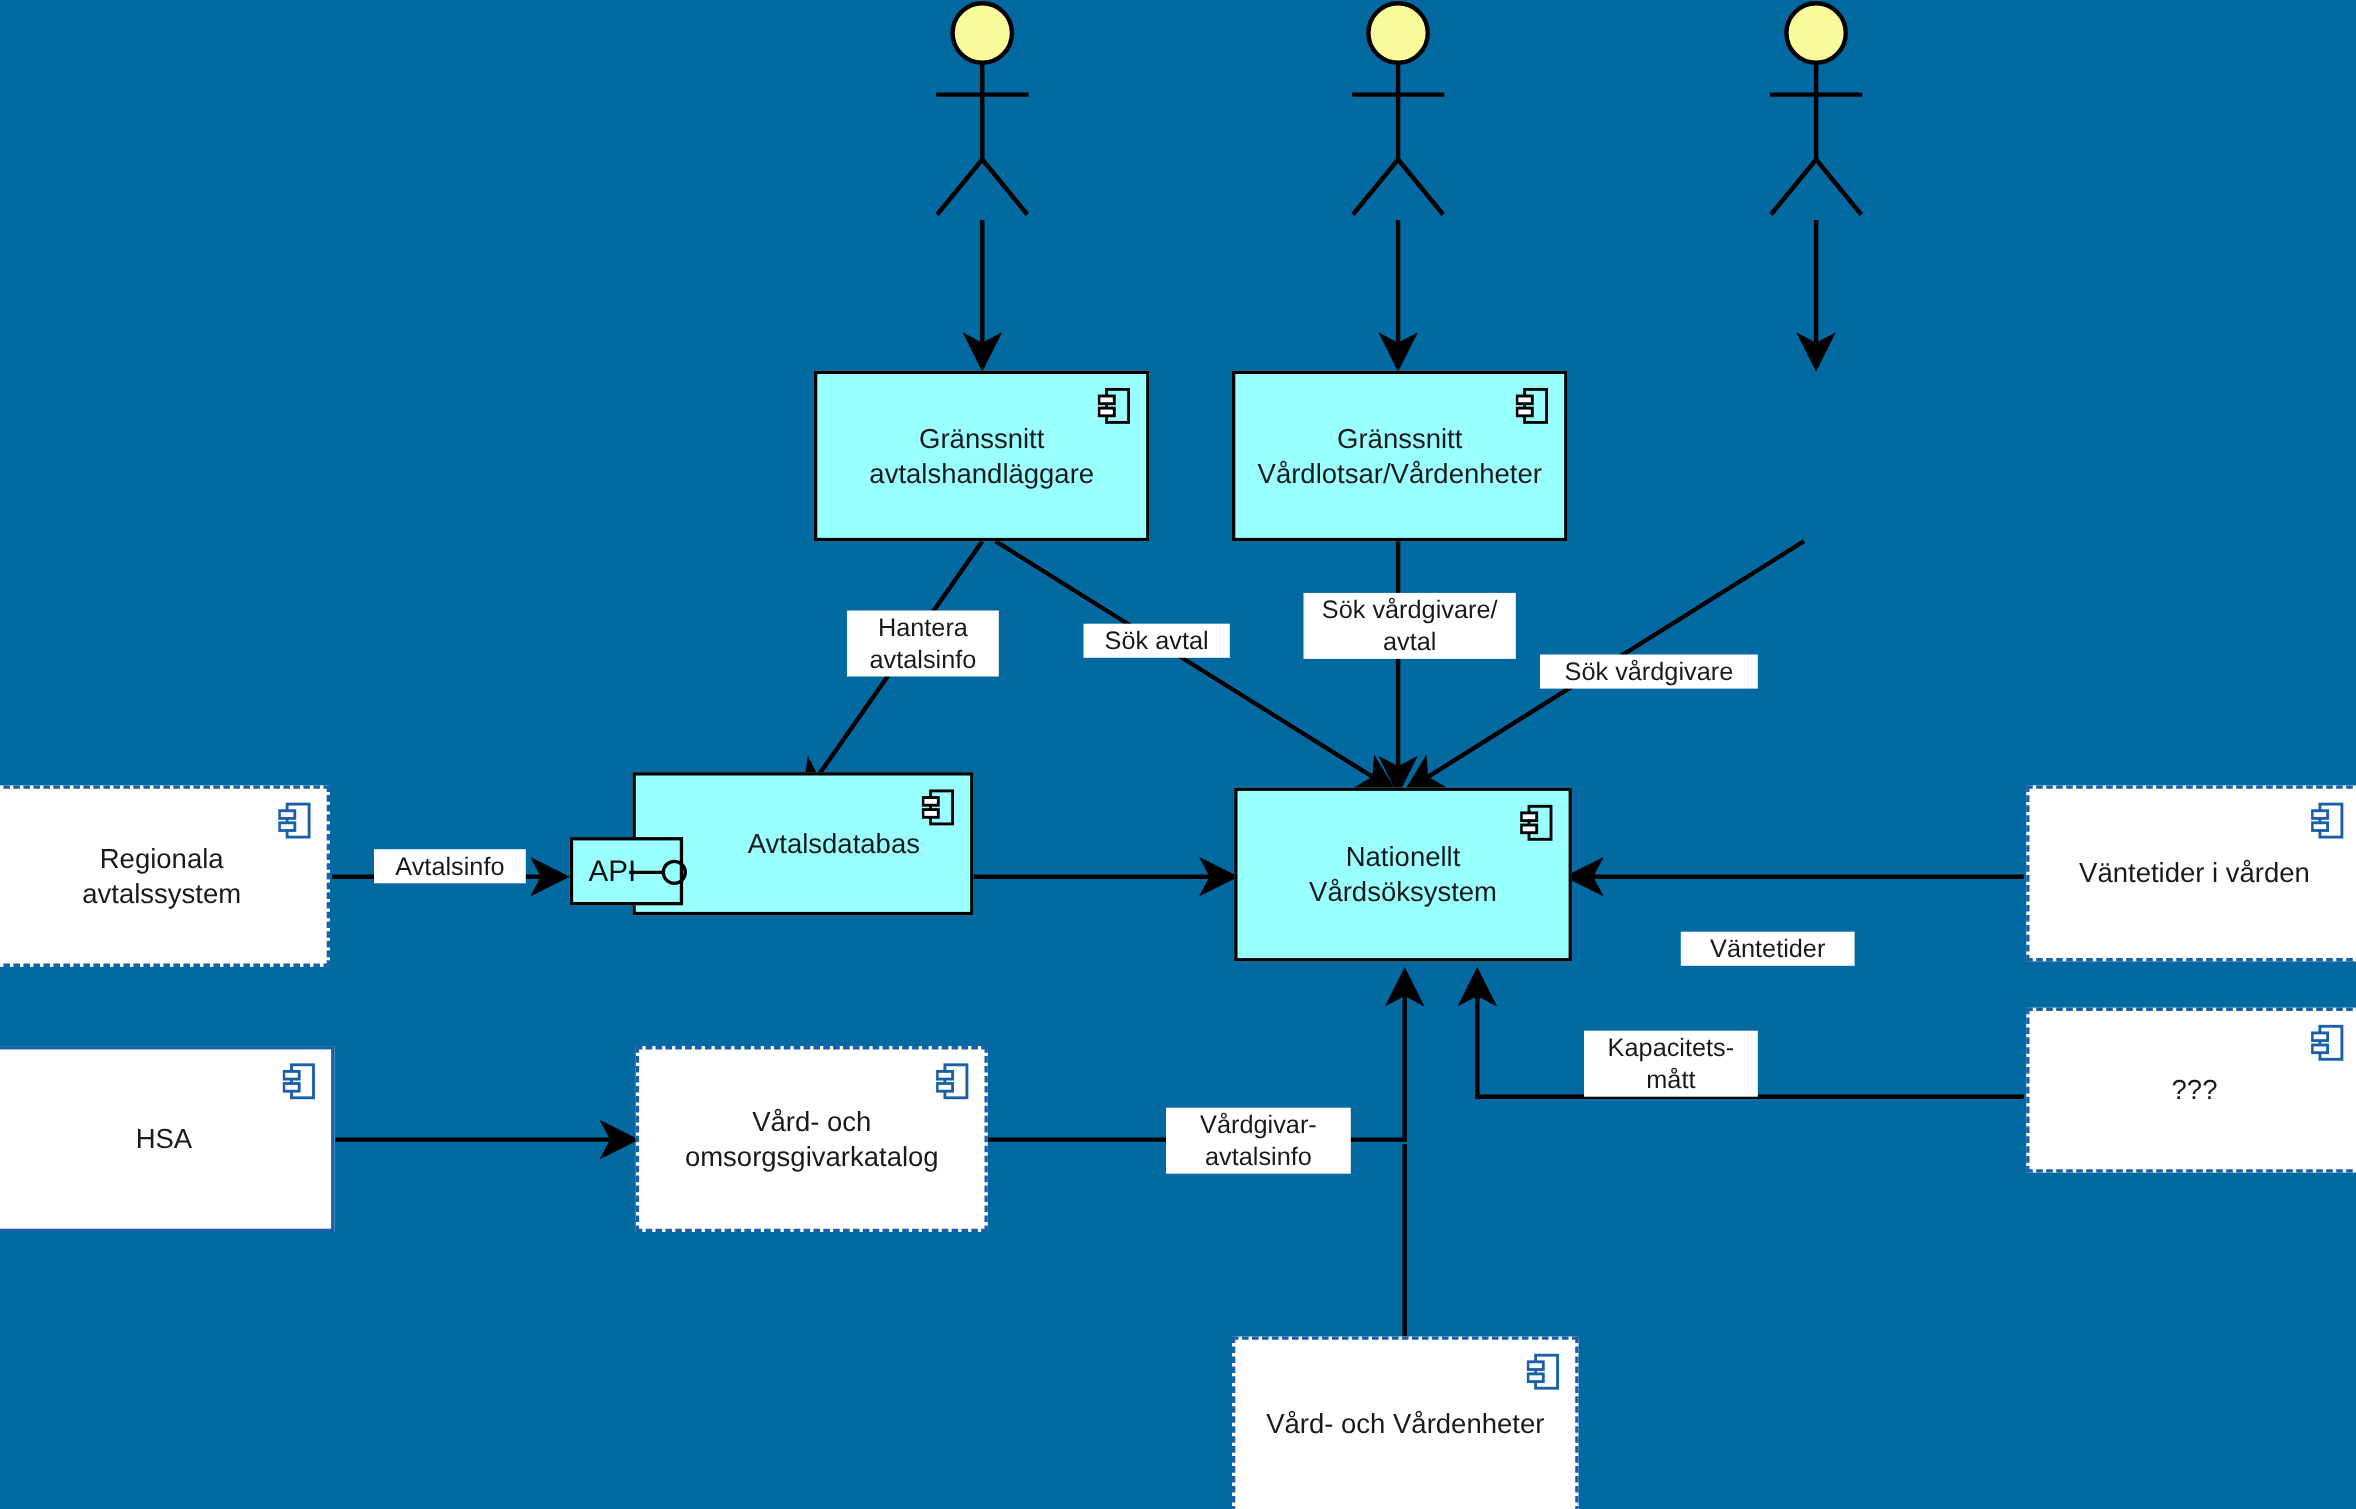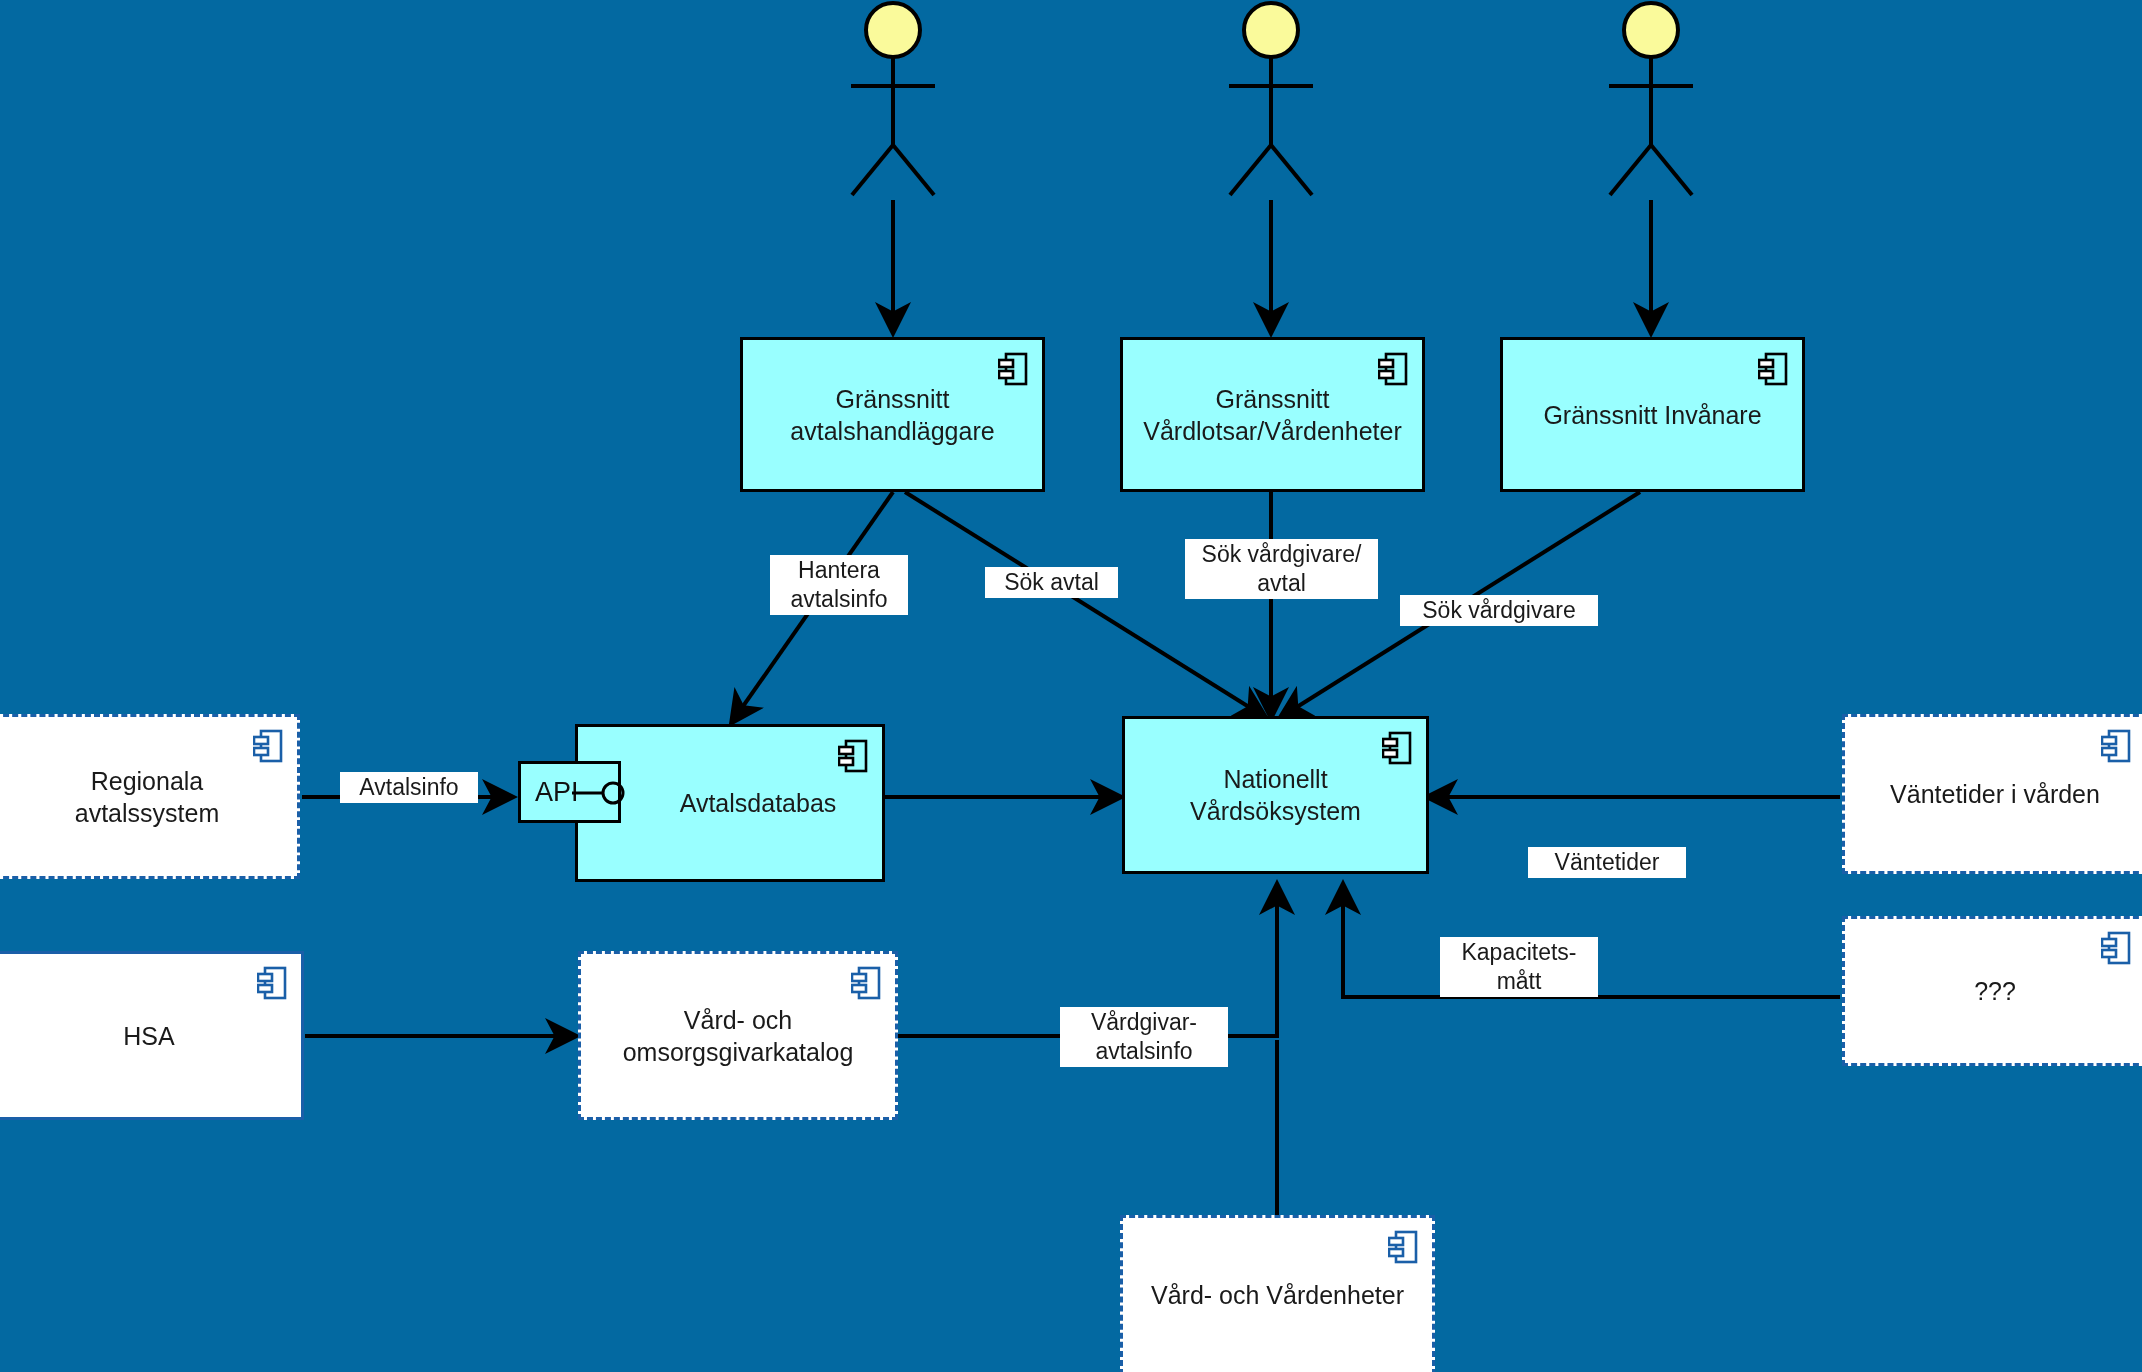--- a/index.html
+++ b/index.html
@@ -194,44 +194,34 @@
       <svg width="30" height="34" viewBox="0 0 30 34" xmlns="http://www.w3.org/2000/svg">
         <rect x="8" y="2" width="20" height="30" fill="none" stroke="#000000" stroke-width="2.6"></rect>
         <rect x="1" y="8" width="14" height="7" fill="#ffffff" stroke="#000000" stroke-width="2.6"></rect>
         <rect x="1" y="19" width="14" height="7" fill="#ffffff" stroke="#000000" stroke-width="2.6"></rect>
       </svg>
     </span>
     <span class="label">Gränssnitt
 Vårdlotsar/Vårdenheter</span>
   </div>
 
-  <div class="node comp-cyan" style="left:1500px; top:337px; width:305px; height:155px;">
-    <span class="comp-icon">
-      <svg width="30" height="34" viewBox="0 0 30 34" xmlns="http://www.w3.org/2000/svg">
-        <rect x="8" y="2" width="20" height="30" fill="none" stroke="#000000" stroke-width="2.6"></rect>
-        <rect x="1" y="8" width="14" height="7" fill="#ffffff" stroke="#000000" stroke-width="2.6"></rect>
-        <rect x="1" y="19" width="14" height="7" fill="#ffffff" stroke="#000000" stroke-width="2.6"></rect>
-      </svg>
-    </span>
-    <span class="label">Gränssnitt Invånare</span>
-  </div>
 
   <div class="node comp-dashed" style="left:-6px; top:714px; width:306px; height:165px;">
     <span class="comp-icon">
       <svg width="30" height="34" viewBox="0 0 30 34" xmlns="http://www.w3.org/2000/svg">
         <rect x="8" y="2" width="20" height="30" fill="none" stroke="#1a5fa8" stroke-width="2.6"></rect>
         <rect x="1" y="8" width="14" height="7" fill="#ffffff" stroke="#1a5fa8" stroke-width="2.6"></rect>
         <rect x="1" y="19" width="14" height="7" fill="#ffffff" stroke="#1a5fa8" stroke-width="2.6"></rect>
       </svg>
     </span>
     <span class="label">Regionala
 avtalssystem</span>
   </div>
 
-  <div class="node comp-cyan" style="left:575px; top:724px; width:310px; height:158px;">
+  <div class="node comp-cyan" style="left:575px; top:702px; width:310px; height:130px;">
     <span class="comp-icon">
       <svg width="30" height="34" viewBox="0 0 30 34" xmlns="http://www.w3.org/2000/svg">
         <rect x="8" y="2" width="20" height="30" fill="none" stroke="#000000" stroke-width="2.6"></rect>
         <rect x="1" y="8" width="14" height="7" fill="#ffffff" stroke="#000000" stroke-width="2.6"></rect>
         <rect x="1" y="19" width="14" height="7" fill="#ffffff" stroke="#000000" stroke-width="2.6"></rect>
       </svg>
     </span>
     <span class="label" style="padding-left:70px;">Avtalsdatabas</span>
   </div>
 

